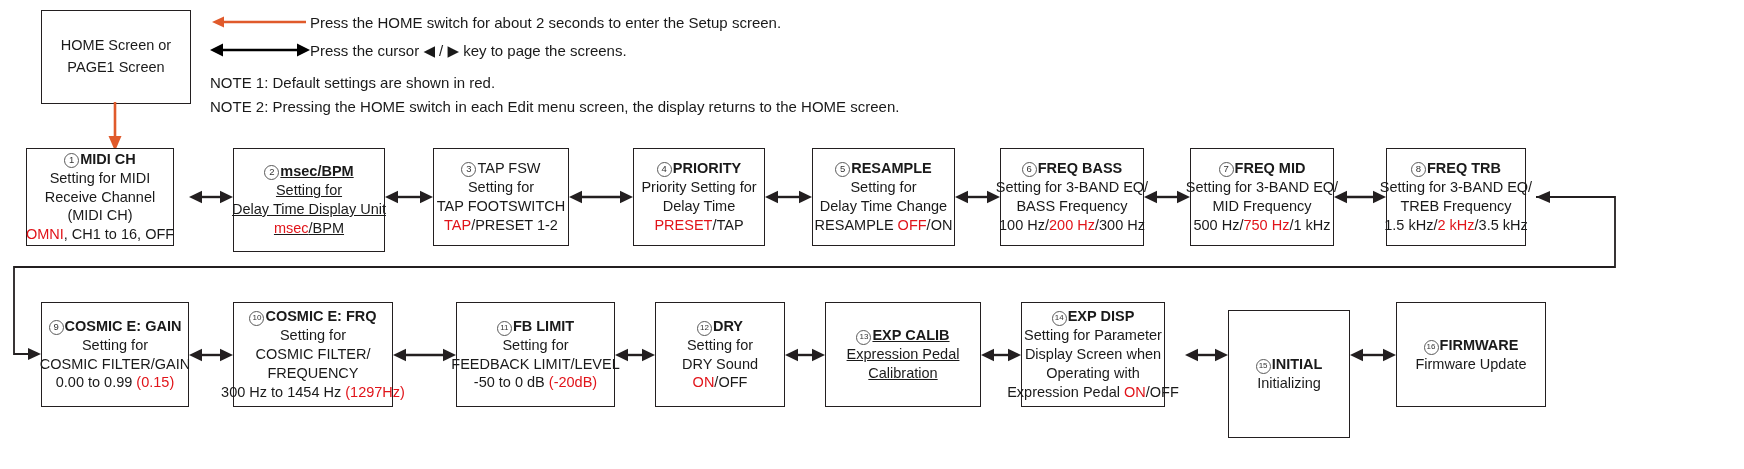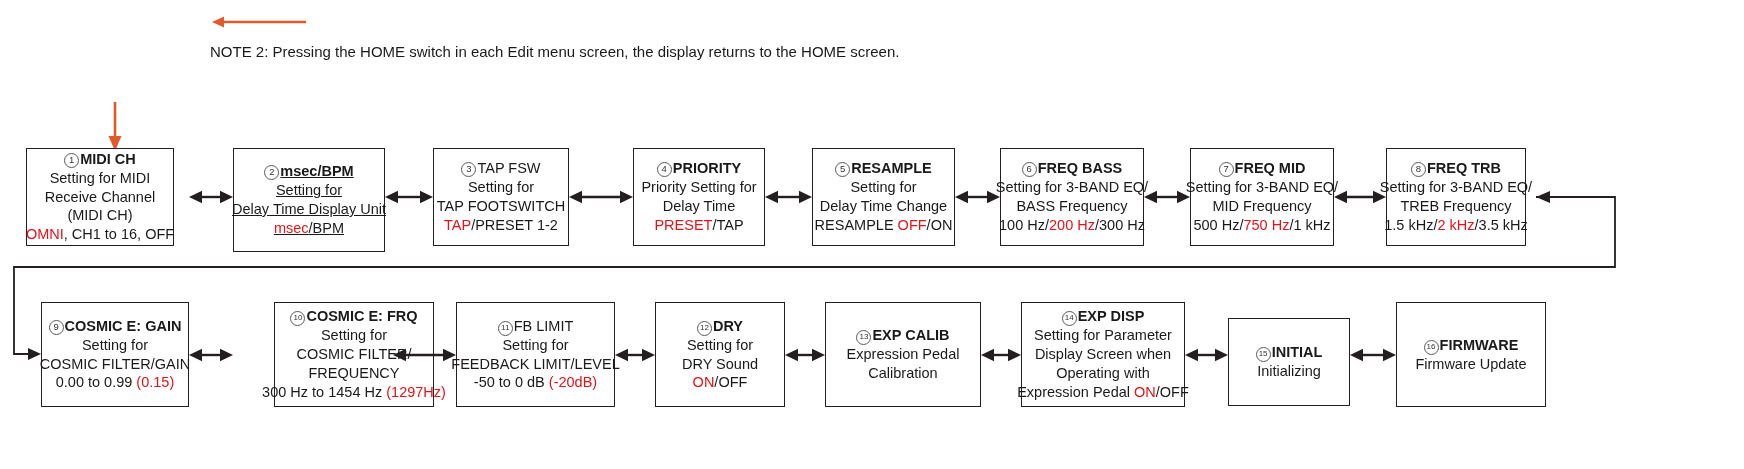--- a/index.html
+++ b/index.html
@@ -60,33 +60,49 @@
   .conn{position:absolute;height:20px;}
 
   
   .wrap{position:absolute;left:0;top:0;pointer-events:none;}
 </style>
 </head>
 <body>
 
 <div class="canvas">
 
+  <div class="home-box">
+    <div class="ln">HOME Screen or</div>
+    <div class="ln">PAGE1 Screen</div>
+  </div>
 
   <div class="legend">
 
     <div class="legend-row">
       <div class="legend-arrow">
         <svg width="100" height="20" viewBox="0 0 100 20">
           <line x1="12" y1="10" x2="96" y2="10" stroke="#e05a2b" stroke-width="2.4"></line>
           <polygon points="2,10 14,4.5 14,15.5" fill="#e05a2b"></polygon>
         </svg>
       </div>
+      <div class="legend-text">Press the HOME switch for about 2 seconds to enter the Setup screen.</div>
     </div>
 
-
+    <div class="legend-row">
+      <div class="legend-arrow">
+        <svg width="100" height="20" viewBox="0 0 100 20">
+          <line x1="10" y1="10" x2="90" y2="10" stroke="#000" stroke-width="2.6"></line>
+          <polygon points="0,10 13,3.5 13,16.5" fill="#000"></polygon>
+          <polygon points="100,10 87,3.5 87,16.5" fill="#000"></polygon>
+        </svg>
+      </div>
+      <div class="legend-text"><span>Press the cursor </span><span style="font-size:15px">◀</span><span> / </span><span style="font-size:15px">▶</span><span> key to page the screens.</span></div>
+    </div>
+
+    <div class="note first">NOTE 1: Default settings are shown in red.</div>
     <div class="note">NOTE 2: Pressing the HOME switch in each Edit menu screen, the display returns to the HOME screen.</div>
   </div>
 
   <svg class="wrap" width="1744" height="469">
 
     <line x1="115" y1="102" x2="115" y2="140" stroke="#e05a2b" stroke-width="2.6"></line>
     <polygon points="115,151 108.5,136 121.5,136" fill="#e05a2b"></polygon>
 
     <polyline points="1536,197 1615,197 1615,267 14,267 14,354 33,354" fill="none" stroke="#231f20" stroke-width="1.8"></polyline>
     <polygon points="1536,197 1550,191 1550,203" fill="#231f20"></polygon>
@@ -201,36 +217,36 @@
         <div class="ln"><span>COSMIC FILTER/GAIN</span></div>
         <div class="ln"><span>0.00 to 0.99 </span><span class="red">(0.15)</span></div>
       </div>
       <div class="conn" style="left: 189px; top: 42.5px; width: 44px;">
         <svg width="44" height="20" viewBox="0 0 44 20">
           <line x1="8" y1="10" x2="36" y2="10" stroke="#231f20" stroke-width="2.4"></line>
           <polygon points="0,10 13,3.8 13,16.2" fill="#231f20"></polygon>
           <polygon points="44,10 31,3.8 31,16.2" fill="#231f20"></polygon>
         </svg>
       </div>
-      <div class="fbox" style="left: 233px; top: 0px; width: 160px; height: 105px; margin-left: 41px;">
+      <div class="fbox" style="left: 233px; top: 0px; width: 160px; height: 105px;">
         <div class="ln hdr"><span class="num" style="font-size: 8px;">10</span><span style="font-weight: bold;">COSMIC E: FRQ</span></div>
         <div class="ln"><span>Setting for</span></div>
         <div class="ln"><span>COSMIC FILTER/</span></div>
         <div class="ln"><span>FREQUENCY</span></div>
         <div class="ln"><span>300 Hz to 1454 Hz </span><span class="red">(1297Hz)</span></div>
       </div>
       <div class="conn" style="left: 393px; top: 42.5px; width: 63px;">
         <svg width="63" height="20" viewBox="0 0 63 20">
           <line x1="8" y1="10" x2="55" y2="10" stroke="#231f20" stroke-width="2.4"></line>
           <polygon points="0,10 13,3.8 13,16.2" fill="#231f20"></polygon>
           <polygon points="63,10 50,3.8 50,16.2" fill="#231f20"></polygon>
         </svg>
       </div>
       <div class="fbox" style="left: 456px; top: 0px; width: 159px; height: 105px;">
-        <div class="ln hdr"><span class="num" style="font-size: 8px;">11</span><span style="font-weight: normal;">FB LIMIT</span></div>
+        <div class="ln hdr"><span class="num" style="font-size: 8px;">11</span><span style="font-weight: bold;">FB LIMIT</span></div>
         <div class="ln"><span>Setting for</span></div>
         <div class="ln"><span>FEEDBACK LIMIT/LEVEL</span></div>
         <div class="ln"><span>-50 to 0 dB </span><span class="red">(-20dB)</span></div>
       </div>
       <div class="conn" style="left: 615px; top: 42.5px; width: 40px;">
         <svg width="40" height="20" viewBox="0 0 40 20">
           <line x1="8" y1="10" x2="32" y2="10" stroke="#231f20" stroke-width="2.4"></line>
           <polygon points="0,10 13,3.8 13,16.2" fill="#231f20"></polygon>
           <polygon points="40,10 27,3.8 27,16.2" fill="#231f20"></polygon>
         </svg>
@@ -241,47 +257,47 @@
         <div class="ln"><span>DRY Sound</span></div>
         <div class="ln"><span class="red">ON</span><span>/OFF</span></div>
       </div>
       <div class="conn" style="left: 785px; top: 42.5px; width: 40px;">
         <svg width="40" height="20" viewBox="0 0 40 20">
           <line x1="8" y1="10" x2="32" y2="10" stroke="#231f20" stroke-width="2.4"></line>
           <polygon points="0,10 13,3.8 13,16.2" fill="#231f20"></polygon>
           <polygon points="40,10 27,3.8 27,16.2" fill="#231f20"></polygon>
         </svg>
       </div>
-      <div class="fbox" style="left: 825px; top: 0px; width: 156px; height: 105px;">
+      <div class="fbox" style="left: 825px; top: 0px; width: 156px; height: 105px; text-decoration: underline;">
         <div class="ln hdr"><span class="num" style="font-size: 8px;">13</span><span style="font-weight: bold;">EXP CALIB</span></div>
         <div class="ln"><span>Expression Pedal</span></div>
         <div class="ln"><span>Calibration</span></div>
       </div>
       <div class="conn" style="left: 981px; top: 42.5px; width: 40px;">
         <svg width="40" height="20" viewBox="0 0 40 20">
           <line x1="8" y1="10" x2="32" y2="10" stroke="#231f20" stroke-width="2.4"></line>
           <polygon points="0,10 13,3.8 13,16.2" fill="#231f20"></polygon>
           <polygon points="40,10 27,3.8 27,16.2" fill="#231f20"></polygon>
         </svg>
       </div>
-      <div class="fbox" style="left: 1021px; top: 0px; width: 164px; height: 105px;">
+      <div class="fbox" style="left: 1021px; top: 0px; width: 144px; height: 105px;">
         <div class="ln hdr"><span class="num" style="font-size: 8px;">14</span><span style="font-weight: bold;">EXP DISP</span></div>
         <div class="ln"><span>Setting for Parameter</span></div>
         <div class="ln"><span>Display Screen when</span></div>
         <div class="ln"><span>Operating with</span></div>
         <div class="ln"><span>Expression Pedal </span><span class="red">ON</span><span>/OFF</span></div>
       </div>
       <div class="conn" style="left: 1185px; top: 42.5px; width: 43px;">
         <svg width="43" height="20" viewBox="0 0 43 20">
           <line x1="8" y1="10" x2="35" y2="10" stroke="#231f20" stroke-width="2.4"></line>
           <polygon points="0,10 13,3.8 13,16.2" fill="#231f20"></polygon>
           <polygon points="43,10 30,3.8 30,16.2" fill="#231f20"></polygon>
         </svg>
       </div>
-      <div class="fbox" style="left: 1228px; top: 16px; width: 122px; height: 88px; justify-content: center;">
+      <div class="fbox" style="left: 1228px; top: 8px; width: 122px; height: 128px; justify-content: center;">
         <div class="ln hdr"><span class="num" style="font-size: 8px;">15</span><span style="font-weight: bold;">INITIAL</span></div>
         <div class="ln"><span>Initializing</span></div>
       </div>
       <div class="conn" style="left: 1350px; top: 42.5px; width: 46px;">
         <svg width="46" height="20" viewBox="0 0 46 20">
           <line x1="8" y1="10" x2="38" y2="10" stroke="#231f20" stroke-width="2.4"></line>
           <polygon points="0,10 13,3.8 13,16.2" fill="#231f20"></polygon>
           <polygon points="46,10 33,3.8 33,16.2" fill="#231f20"></polygon>
         </svg>
       </div>

